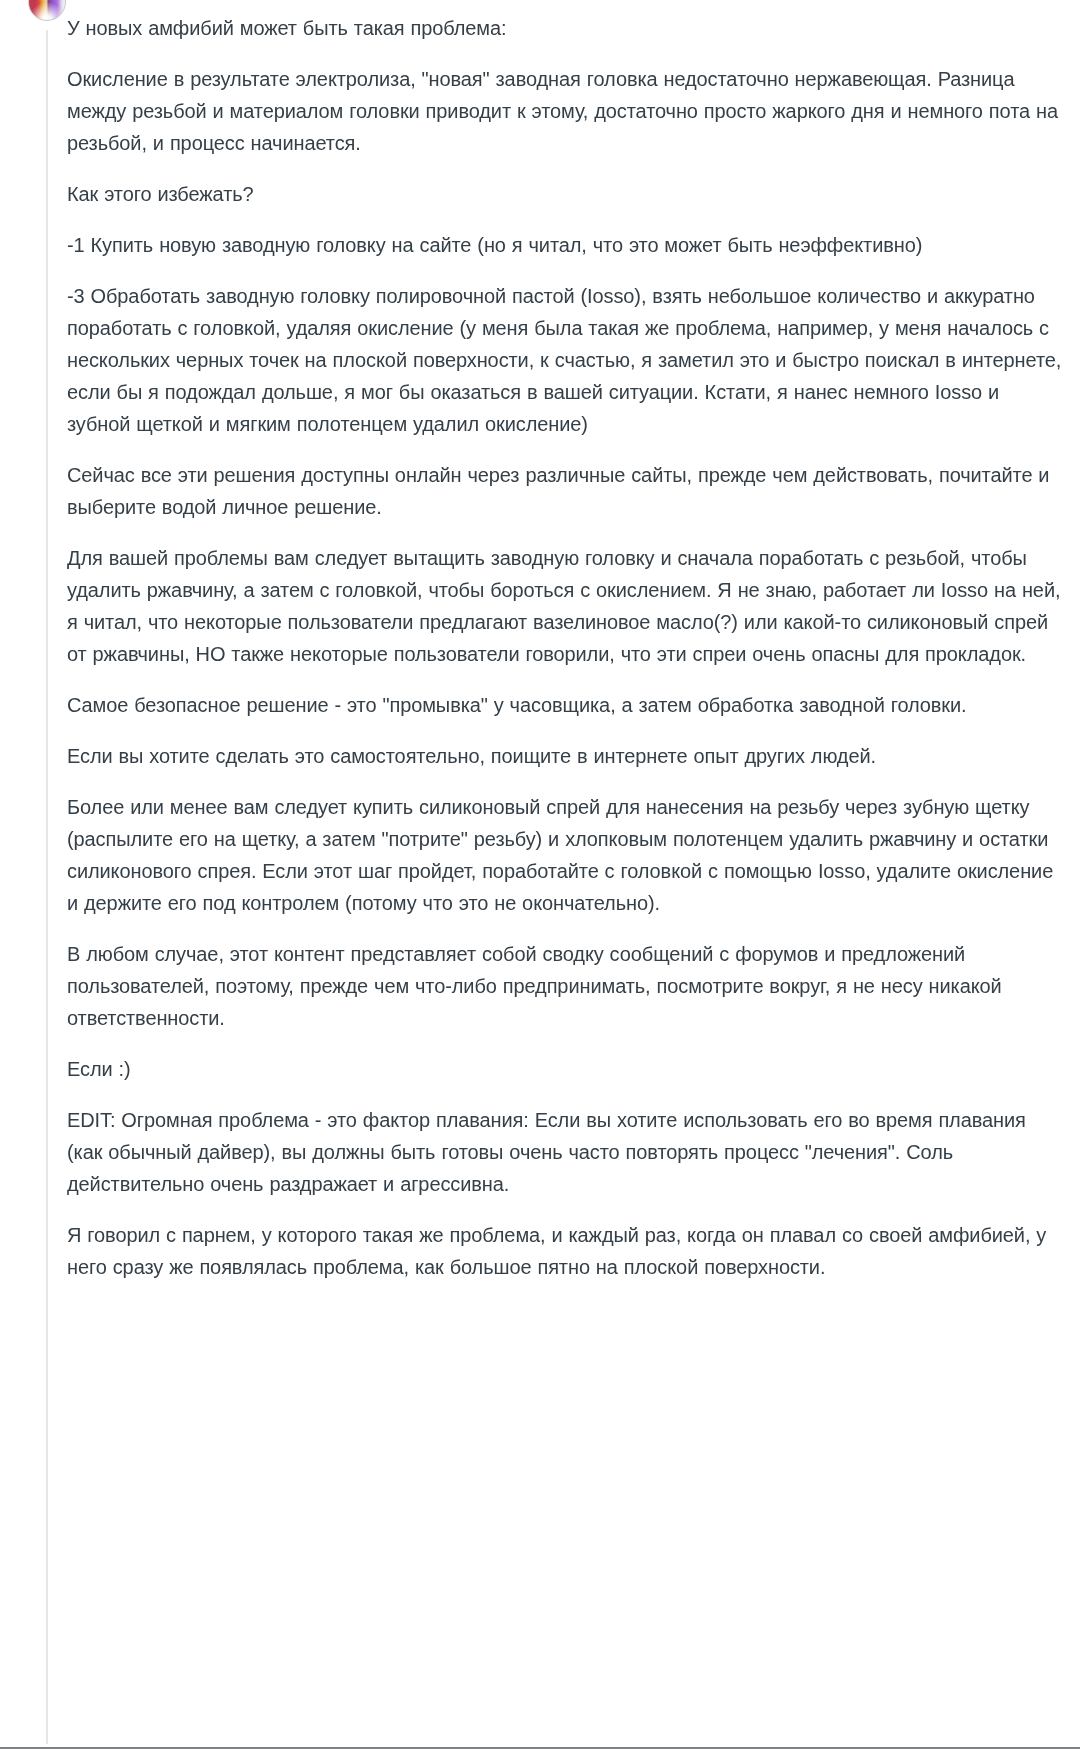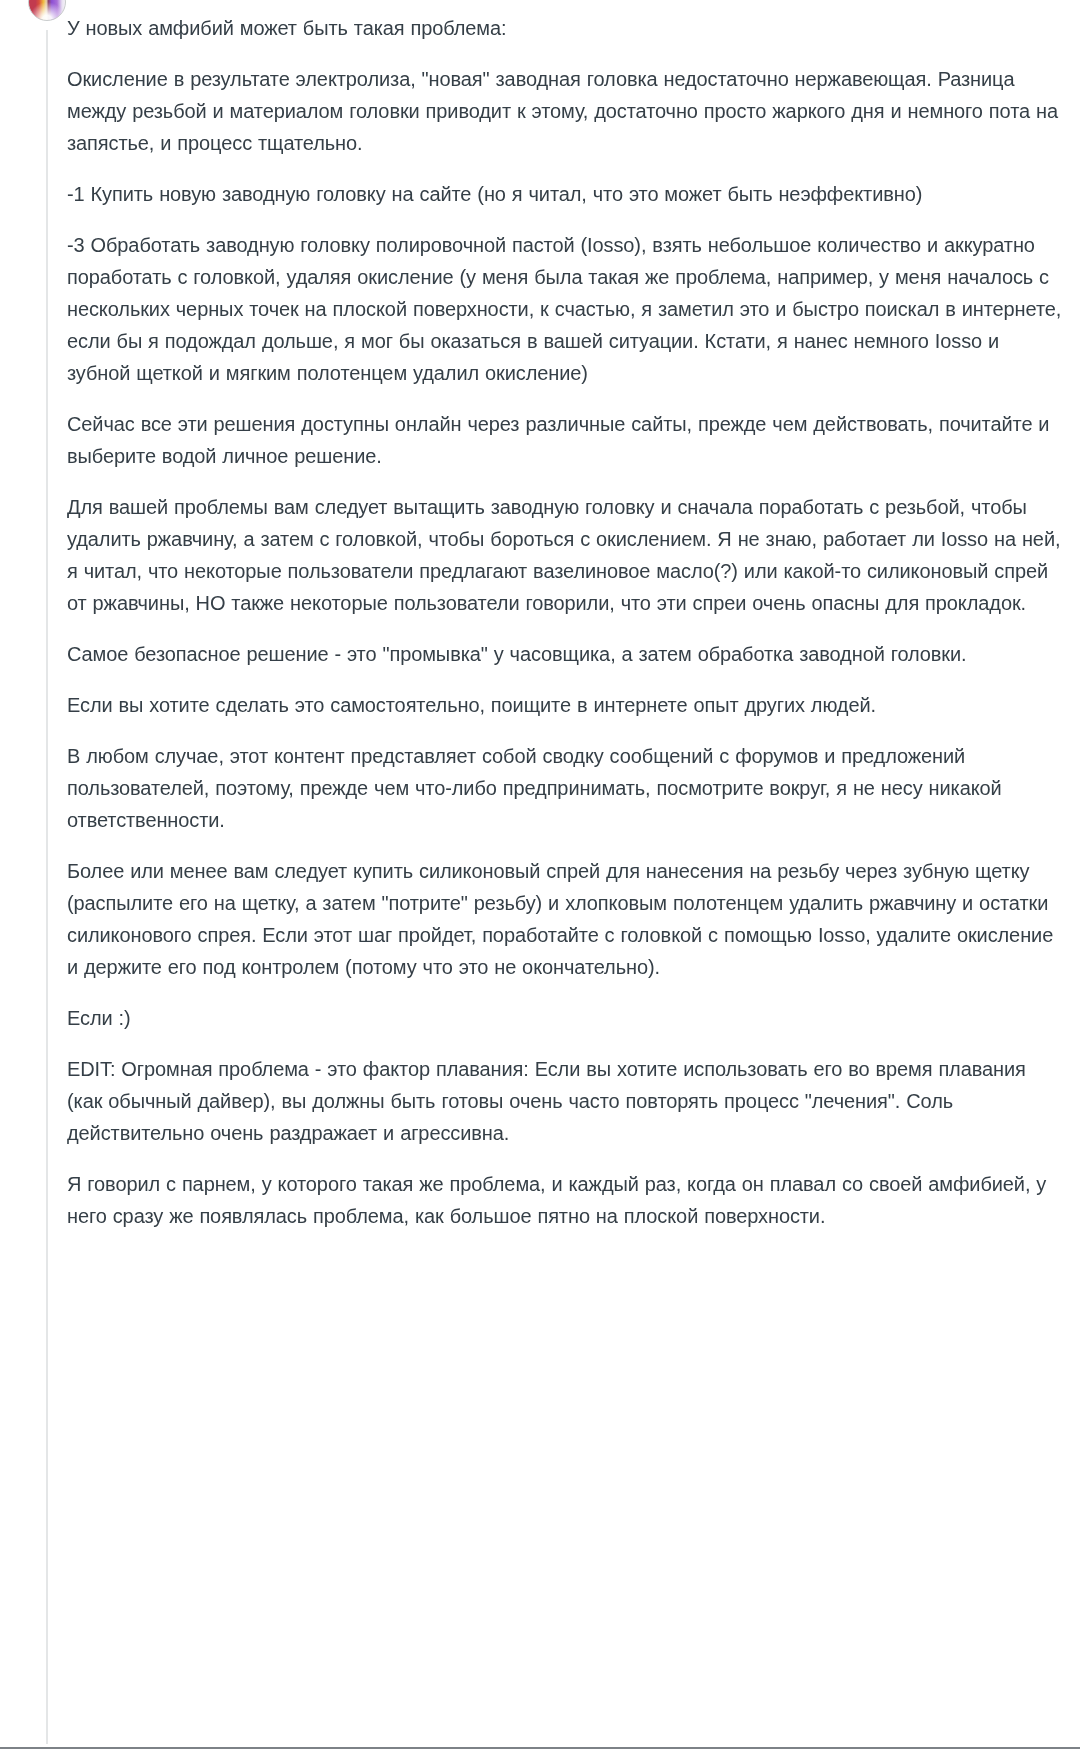--- a/index.html
+++ b/index.html
@@ -60,27 +60,28 @@
   }
 </style>
 </head>
 <body>
 
 <div class="avatar"></div>
 <div class="thread-line"></div>
 
 <div class="comment-body">
   <p>У новых амфибий может быть такая проблема:</p>
-  <p>Окисление в результате электролиза, "новая" заводная головка недостаточно нержавеющая. Разница между резьбой и материалом головки приводит к этому, достаточно просто жаркого дня и немного пота на запястье, и процесс тщательно.</p>
+  <p>Окисление в результате электролиза, "новая" заводная головка недостаточно нержавеющая. Разница между резьбой и материалом головки приводит к этому, достаточно просто жаркого дня и немного пота на резьбой, и процесс начинается.</p>
+  <p>Как этого избежать?</p>
   <p>-1 Купить новую заводную головку на сайте (но я читал, что это может быть неэффективно)</p>
   <p>-3 Обработать заводную головку полировочной пастой (Iosso), взять небольшое количество и аккуратно поработать с головкой, удаляя окисление (у меня была такая же проблема, например, у меня началось с нескольких черных точек на плоской поверхности, к счастью, я заметил это и быстро поискал в интернете, если бы я подождал дольше, я мог бы оказаться в вашей ситуации. Кстати, я нанес немного Iosso и зубной щеткой и мягким полотенцем удалил окисление)</p>
   <p>Сейчас все эти решения доступны онлайн через различные сайты, прежде чем действовать, почитайте и выберите водой личное решение.</p>
   <p>Для вашей проблемы вам следует вытащить заводную головку и сначала поработать с резьбой, чтобы удалить ржавчину, а затем с головкой, чтобы бороться с окислением. Я не знаю, работает ли Iosso на ней, я читал, что некоторые пользователи предлагают вазелиновое масло(?) или какой-то силиконовый спрей от ржавчины, НО также некоторые пользователи говорили, что эти спреи очень опасны для прокладок.</p>
   <p>Самое безопасное решение - это "промывка" у часовщика, а затем обработка заводной головки.</p>
   <p>Если вы хотите сделать это самостоятельно, поищите в интернете опыт других людей.</p>
+  <p>Более или менее вам следует купить силиконовый спрей для нанесения на резьбу через зубную щетку (распылите его на щетку, а затем "потрите" резьбу) и хлопковым полотенцем удалить ржавчину и остатки силиконового спрея. Если этот шаг пройдет, поработайте с головкой с помощью Iosso, удалите окисление и держите его под контролем (потому что это не окончательно).</p>
   <p>В любом случае, этот контент представляет собой сводку сообщений с форумов и предложений пользователей, поэтому, прежде чем что-либо предпринимать, посмотрите вокруг, я не несу никакой ответственности.</p>
-  <p>Более или менее вам следует купить силиконовый спрей для нанесения на резьбу через зубную щетку (распылите его на щетку, а затем "потрите" резьбу) и хлопковым полотенцем удалить ржавчину и остатки силиконового спрея. Если этот шаг пройдет, поработайте с головкой с помощью Iosso, удалите окисление и держите его под контролем (потому что это не окончательно).</p>
   <p>Если :)</p>
   <p>EDIT: Огромная проблема - это фактор плавания: Если вы хотите использовать его во время плавания (как обычный дайвер), вы должны быть готовы очень часто повторять процесс "лечения". Соль действительно очень раздражает и агрессивна.</p>
   <p>Я говорил с парнем, у которого такая же проблема, и каждый раз, когда он плавал со своей амфибией, у него сразу же появлялась проблема, как большое пятно на плоской поверхности.</p>
 </div>
 
 <div class="bottom-divider"></div>
 
 </body></html>

